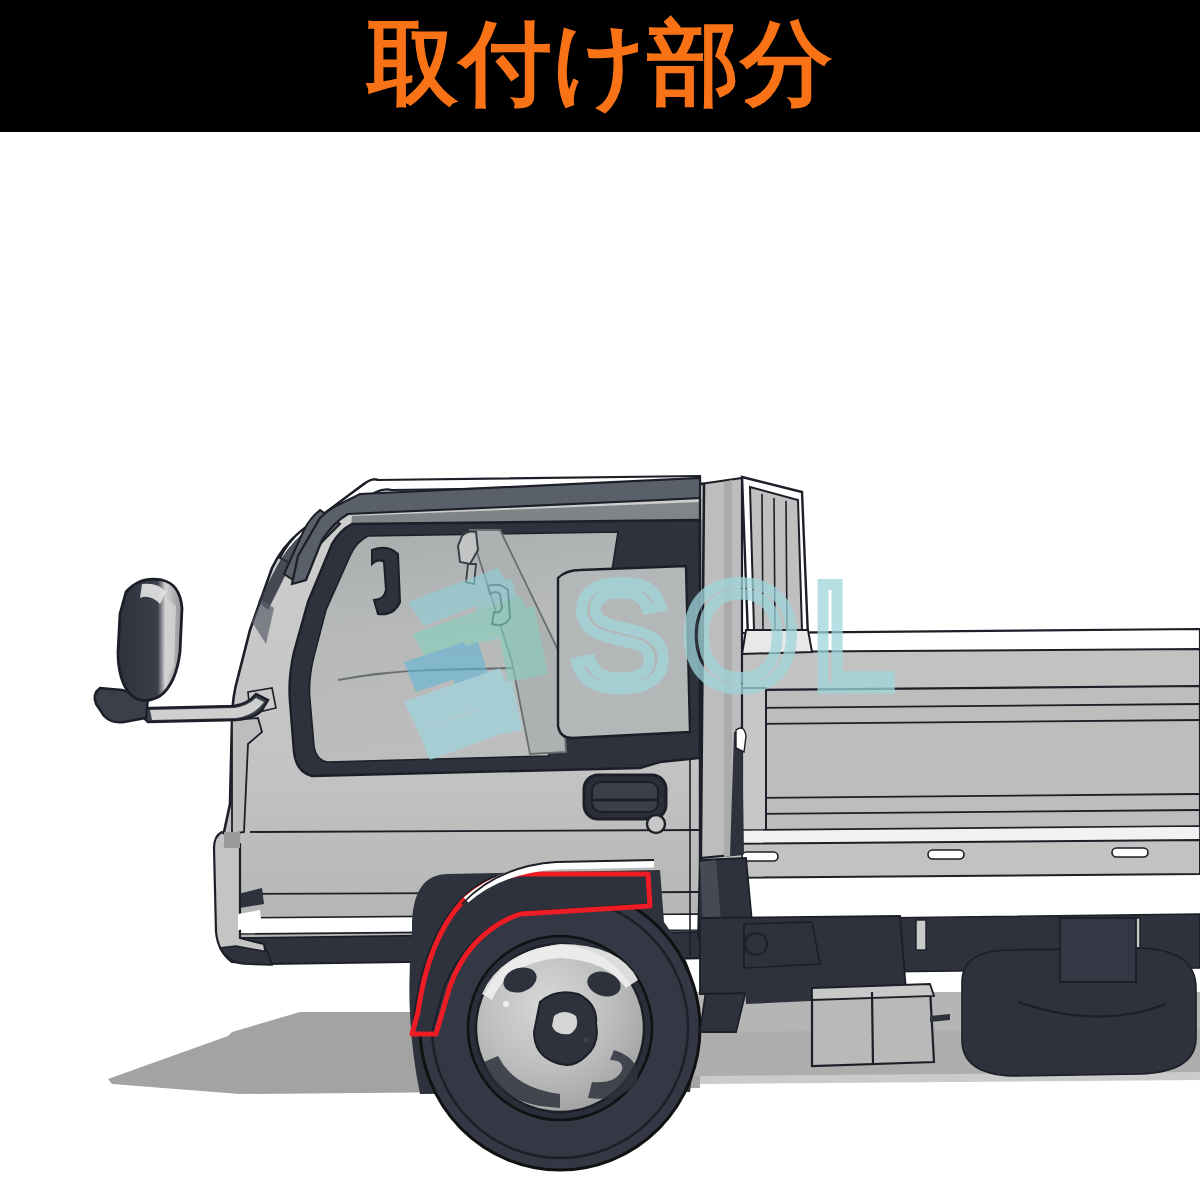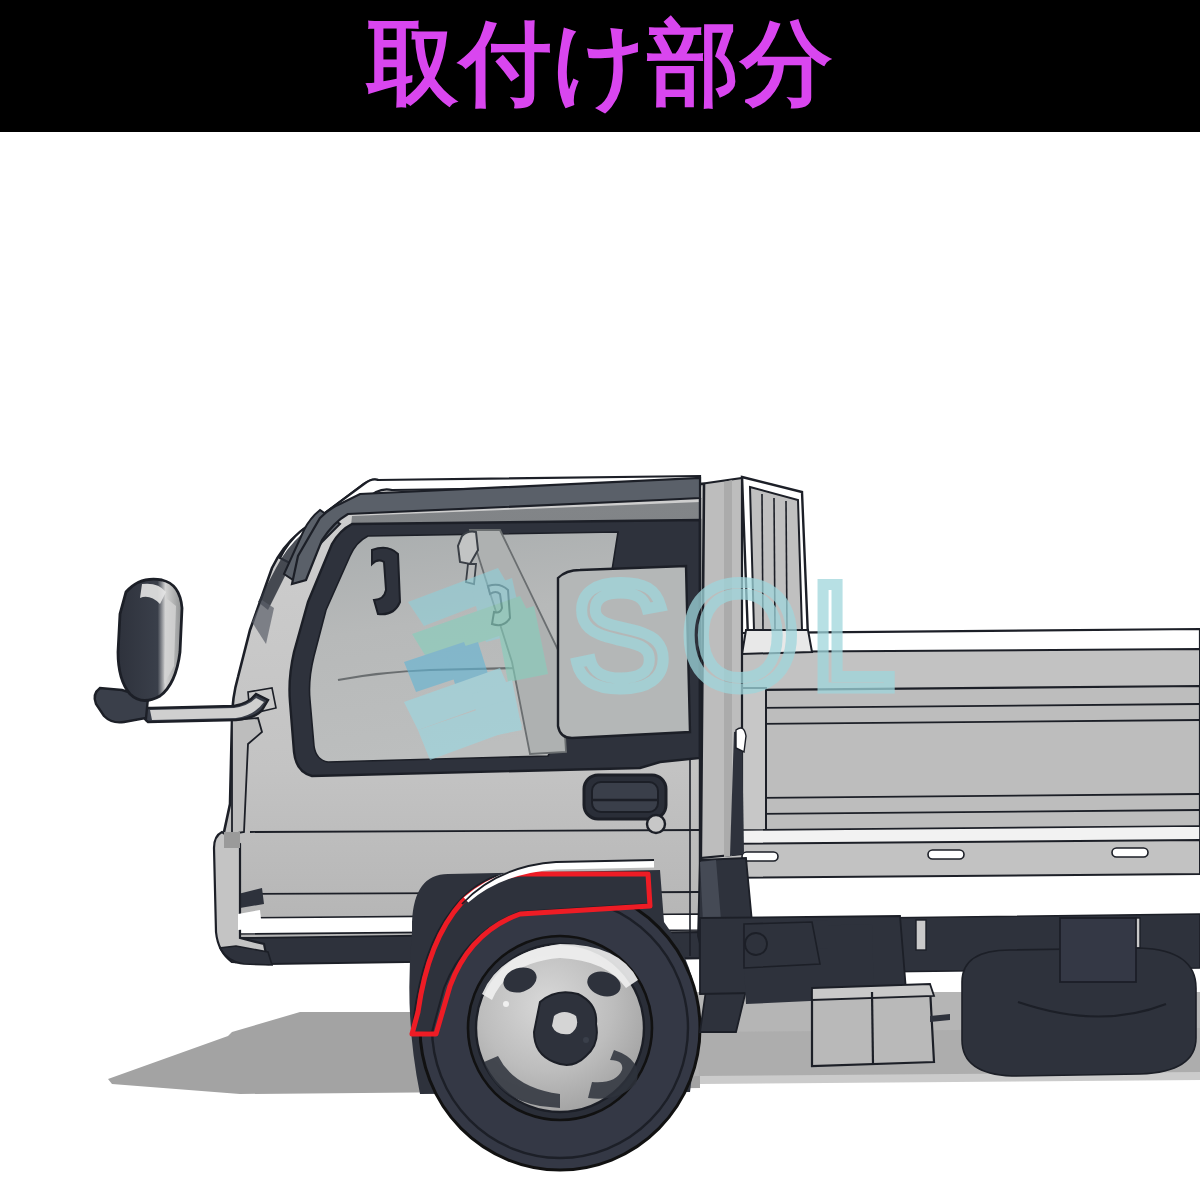--- a/index.html
+++ b/index.html
@@ -75,21 +75,21 @@
     pointer-events: none;
   }
   #watermark svg { display: block; width: 1200px; height: 1068px; }
 </style>
 </head>
 <body>
 
 <div id="page">
 
   <div id="title-banner" style="background: rgb(0, 0, 0); height: 132px;">
-    <div id="title-text" style="color: #d946ef;">取付け部分</div>
+    <div id="title-text" style="color: #f97316;">取付け部分</div>
   </div>
 
   <div id="illustration">
     <svg id="truck-svg" viewBox="0 0 1200 1068" xmlns="http://www.w3.org/2000/svg">
 
       <defs>
         <linearGradient id="gBody" x1="0" y1="0" x2="0" y2="1">
           <stop offset="0%" stop-color="#cfcfcf"></stop>
           <stop offset="60%" stop-color="#c3c3c3"></stop>
           <stop offset="100%" stop-color="#b2b2b2"></stop>

